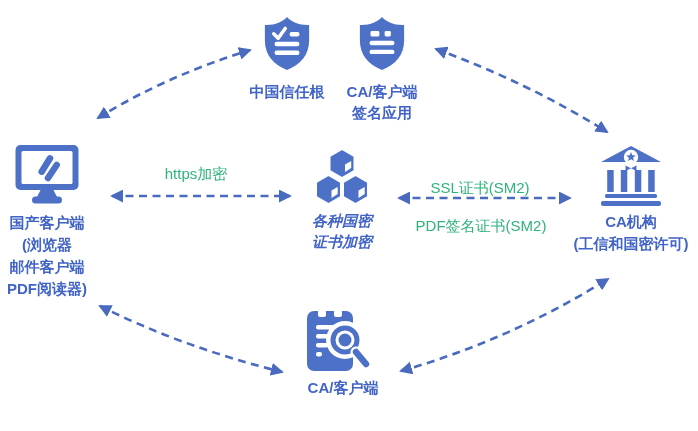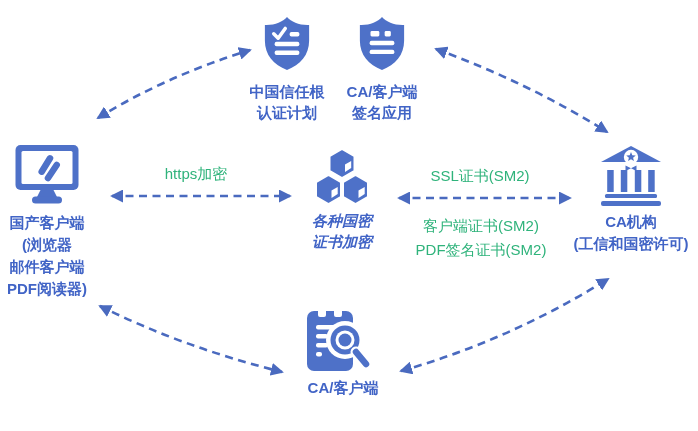--- a/index.html
+++ b/index.html
@@ -51,21 +51,20 @@
 
   <svg class="abs" style="left:264px;top:13px" width="46" height="61" viewBox="0 0 52 60">
     <path class="icon-fill" d="M26 0 C21 5.5 12 9.5 1 9 L1 27 C1 43 11 54.5 26 60 C41 54.5 51 43 51 27 L51 9 C40 9.5 31 5.5 26 0 Z"></path>
     <polyline points="11,19 16,24 24,13" fill="none" stroke="#ffffff" stroke-width="4" stroke-linecap="round" stroke-linejoin="round"></polyline>
     <rect class="icon-white" x="29" y="17" width="11" height="5" rx="2"></rect>
     <rect class="icon-white" x="12" y="28" width="28" height="5" rx="2.2"></rect>
     <rect class="icon-white" x="12" y="38" width="28" height="5" rx="2.2"></rect>
   </svg>
   <div class="node-label lh21" style="left:217px;top:81px;width:140px">
     <div>中国信任根</div>
-    <div>认证计划</div>
   </div>
 
   <svg class="abs" style="left:359px;top:13px" width="46" height="61" viewBox="0 0 52 60">
     <path class="icon-fill" d="M26 0 C21 5.5 12 9.5 1 9 L1 27 C1 43 11 54.5 26 60 C41 54.5 51 43 51 27 L51 9 C40 9.5 31 5.5 26 0 Z"></path>
     <rect class="icon-white" x="13" y="16" width="10" height="6" rx="1.5"></rect>
     <rect class="icon-white" x="29" y="16" width="7" height="6" rx="1.5"></rect>
     <rect class="icon-white" x="12" y="27" width="28" height="5" rx="2.2"></rect>
     <rect class="icon-white" x="12" y="37" width="28" height="5" rx="2.2"></rect>
   </svg>
   <div class="node-label lh21" style="left:312px;top:81px;width:140px">
@@ -133,19 +132,18 @@
     <circle class="icon-white" cx="38" cy="34" r="9.5"></circle>
     <circle class="icon-fill" cx="38" cy="34" r="6.5"></circle>
     <line x1="49" y1="46" x2="59" y2="58" stroke="#ffffff" stroke-width="11" stroke-linecap="round"></line>
     <line x1="49" y1="46" x2="59" y2="58" stroke="#4e71c8" stroke-width="6.5" stroke-linecap="round"></line>
   </svg>
   <div class="node-label lh21" style="left:273px;top:377px;width:140px">
     <div>CA/客户端</div>
   </div>
 
   <div class="green-label" style="left:116px;top:162px;width:160px">https加密</div>
-  <div class="green-label" style="left:390px;top:164px;width:180px">SSL证书(SM2)</div>
+  <div class="green-label" style="left:390px;top:176px;width:180px">SSL证书(SM2)</div>
   <div class="green-label" style="left:386px;top:214px;width:190px">
-    <div>客户端证书(SM2)</div>
     <div>PDF签名证书(SM2)</div>
   </div>
 
 </div>
 
 </body></html>

